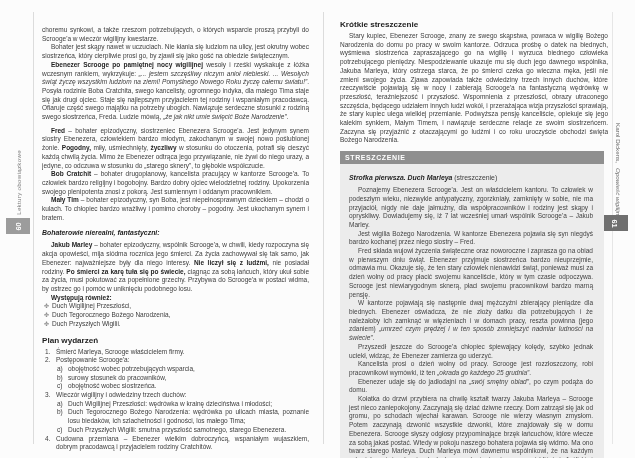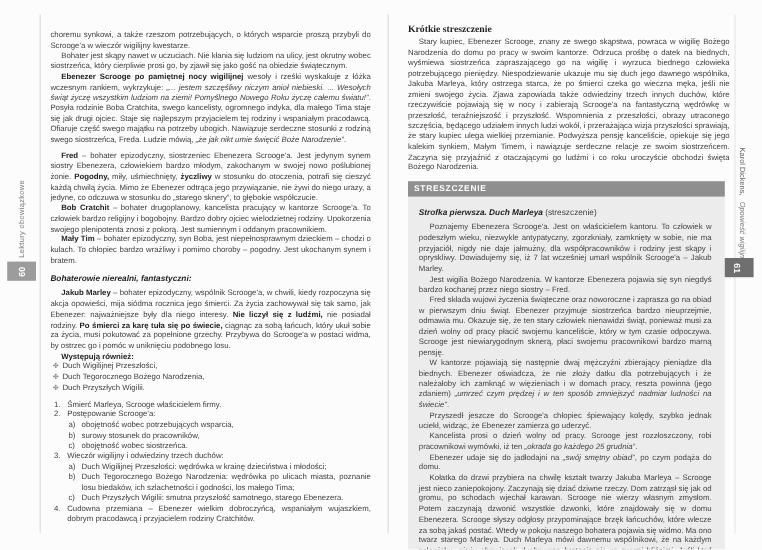--- a/index.html
+++ b/index.html
@@ -15,21 +15,21 @@
   #rule-right{left:612px;background:#e6e6e6;}
 
   .page{position:absolute;top:0;bottom:0;overflow:hidden;}
   #left-page{left:42px;width:267px;padding-top:26px;}
   #right-page{left:340px;width:268px;padding-top:18px;}
 
   .para{font-size:6.5px;line-height:8.7px;text-align:justify;color:#3c3c3c;}
   .para.indent{text-indent:9px;}
   .para b,.li b,.sub-heading b{color:#1e1e1e;}
   .gap{height:5px;}
-  .block-heading{font-size:8.1px;font-weight:bold;color:#1e1e1e;margin:2px 0 3px 0;font-family:Liberation Serif, serif;}
+  .block-heading{font-size:8.1px;font-weight:bold;color:#1e1e1e;margin:2px 0 3px 0;}
   .sub-heading{font-size:6.9px;line-height:9px;margin:1px 0 4px 0;}
   .bullet{font-size:6.5px;line-height:8.7px;padding-left:2px;}
   .flower{color:#8d8d8d;font-size:6px;margin-right:3px;}
   .li{display:flex;font-size:6.5px;line-height:8.7px;}
   .li .num{flex:0 0 11px;}
   .li .txt{flex:1;text-align:justify;}
   .li.l1{padding-left:3px;}
   .li.l2{padding-left:15px;}
   .section-bar{
     background:var(--bar-bg,#8f8f8f);color:#fff;font-weight:bold;
@@ -95,20 +95,21 @@
     <div class="para indent"><b>Bob Cratchit</b> – bohater drugoplanowy, kancelista pracujący w kantorze Scrooge'a. To człowiek bardzo religijny i bogobojny. Bardzo dobry ojciec wielodzietnej rodziny. Upokorzenia swojego plenipotenta znosi z pokorą. Jest sumiennym i oddanym pracownikiem.</div>
     <div class="para indent"><b>Mały Tim</b> – bohater epizodyczny, syn Boba, jest niepełnosprawnym dzieckiem – chodzi o kulach. To chłopiec bardzo wrażliwy i pomimo choroby – pogodny. Jest ukochanym synem i bratem.</div>
     <div class="gap"></div>
     <div class="sub-heading"><b><i>Bohaterowie nierealni, fantastyczni:</i></b></div>
     <div class="para indent"><b>Jakub Marley</b> – bohater epizodyczny, wspólnik Scrooge'a, w chwili, kiedy rozpoczyna się akcja opowieści, mija siódma rocznica jego śmierci. Za życia zachowywał się tak samo, jak Ebenezer: najważniejsze były dla niego interesy. <b>Nie liczył się z ludźmi,</b> nie posiadał rodziny. <b>Po śmierci za karę tuła się po świecie,</b> ciągnąc za sobą łańcuch, który ukuł sobie za życia, musi pokutować za popełnione grzechy. Przybywa do Scrooge'a w postaci widma, by ostrzec go i pomóc w uniknięciu podobnego losu.</div>
     <div class="para indent"><b>Występują również:</b></div>
     <div class="bullet"><span class="flower">✤</span>Duch Wigilijnej Przeszłości,</div>
     <div class="bullet"><span class="flower">✤</span>Duch Tegorocznego Bożego Narodzenia,</div>
     <div class="bullet"><span class="flower">✤</span>Duch Przyszłych Wigilii.</div>
     <div class="gap"></div>
+    <div class="block-heading">Plan wydarzeń</div>
     <div class="li l1">
       <span class="num">1.</span>
       <span class="txt">Śmierć Marleya, Scrooge właścicielem firmy.</span>
     </div>
     <div class="li l1">
       <span class="num">2.</span>
       <span class="txt">Postępowanie Scrooge'a:</span>
     </div>
     <div class="li l2">
       <span class="num">a)</span>

